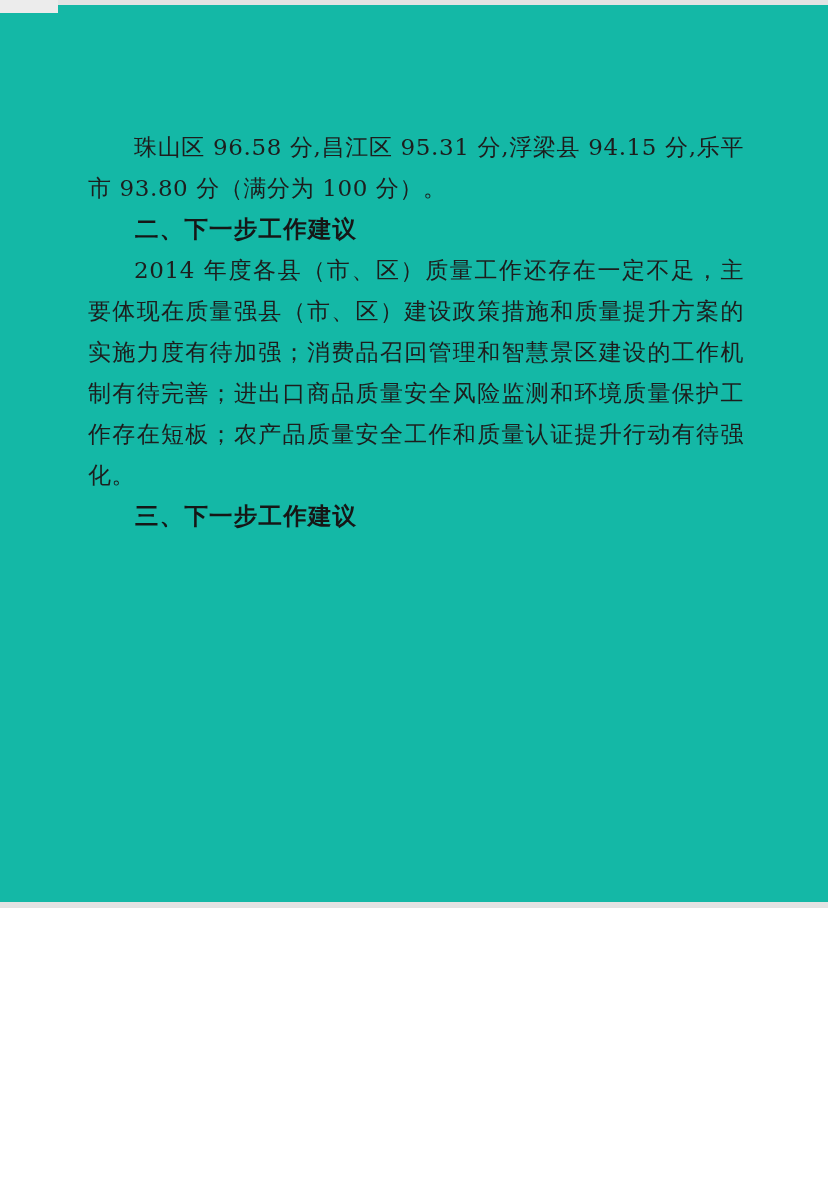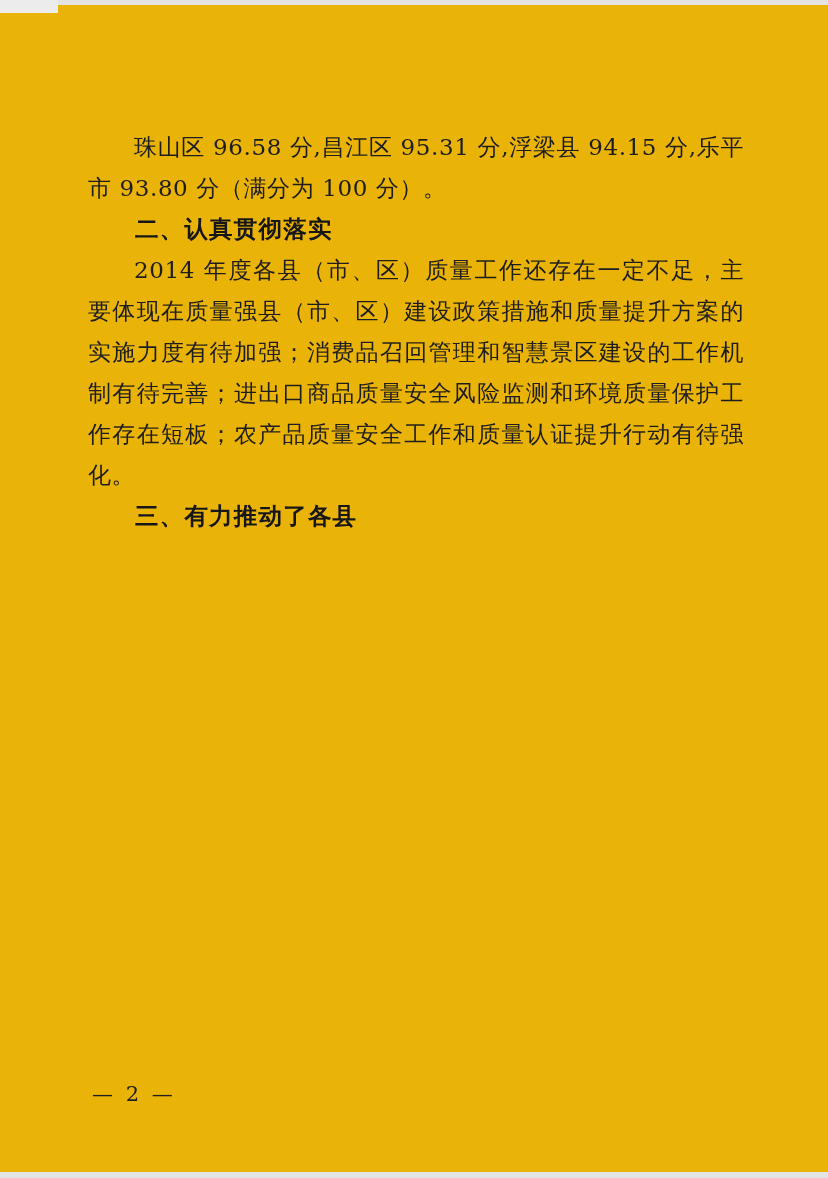--- a/index.html
+++ b/index.html
@@ -3,22 +3,22 @@
 <meta charset="utf-8">
 <style>
   html, body {
     margin: 0;
     padding: 0;
     background: #ffffff;
   }
   .page {
     position: relative;
     width: 828px;
-    height: 1178px;
-    background: #eab308;
+    height: 908px;
+    background: #14b8a6;
     overflow: hidden;
     font-family: "DejaVu Serif", "Liberation Serif", serif;
     color: #1d1d1d;
   }
   .scan-edge-top {
     position: absolute;
     top: 0; left: 0; right: 0;
     height: 5px;
     background: #e3e3e3;
   }
@@ -73,26 +73,26 @@
 <body>
 
 <div class="page">
 
   <div class="scan-edge-top"></div>
   <div class="scan-corner"></div>
 
   <div class="content">
     <p class="para">珠山区 96.58 分,昌江区 95.31 分,浮梁县 94.15 分,乐平市 93.80 分（满分为 100 分）。</p>
 
-    <h2 class="heading">二、认真贯彻落实</h2>
+    <h2 class="heading">二、下一步工作建议</h2>
 
 
     <p class="para">2014 年度各县（市、区）质量工作还存在一定不足，主要体现在质量强县（市、区）建设政策措施和质量提升方案的实施力度有待加强；消费品召回管理和智慧景区建设的工作机制有待完善；进出口商品质量安全风险监测和环境质量保护工作存在短板；农产品质量安全工作和质量认证提升行动有待强化。</p>
 
-    <h2 class="heading">三、有力推动了各县</h2>
+    <h2 class="heading">三、下一步工作建议</h2>
 
   </div>
 
   <div class="page-number">— 2 —</div>
 
   <div class="scan-edge-bottom"></div>
 
 </div>
 
 </body></html>

